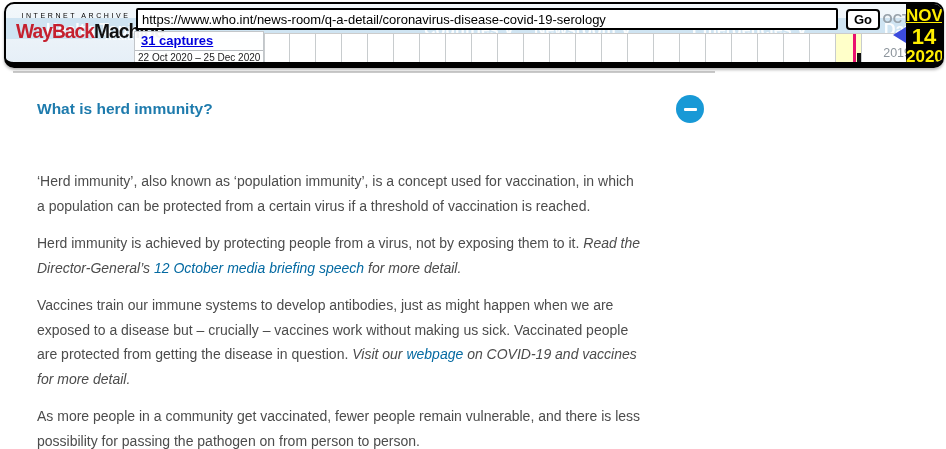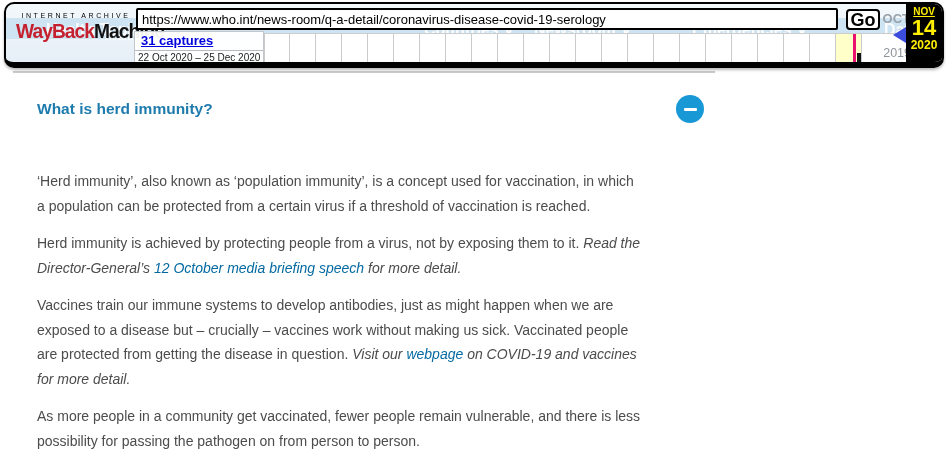--- a/index.html
+++ b/index.html
@@ -22,21 +22,21 @@
                margin:3px 0 1px 2px; white-space:nowrap; }
   .brand .logo { font-size:20px; font-weight:bold; letter-spacing:-1px;
                  transform:scaleX(.96); transform-origin:left; white-space:nowrap; }
   .logo-red { color:#c5202e; } .logo-black { color:#111; }
 
   .url-input { position:absolute; left:130px; top:4px; width:702px; height:22px;
                border:2px solid #000; border-radius:2px; background:#fff;
                font-family:"Liberation Sans", sans-serif; font-size:13px; padding:0 4px; color:#000; }
   .go-btn { position:absolute; left:840px; top:5px; width:34px; height:21px;
             border:2px solid #000; border-radius:4px; background:#fff;
-            font-family:"Liberation Sans", sans-serif; font-size:18px; font-weight:600; line-height:16px; }
+            font-family:"Liberation Sans", sans-serif; font-size:13px; font-weight:600; line-height:16px; }
   .prev-month { position:absolute; left:872px; top:7px; width:32px; text-align:right;
                 font-size:13px; font-weight:600; color:#98a2aa; }
 
   .captures-box { position:absolute; left:128px; top:27px; width:130px;
                   background:rgba(255,255,255,.95); border:1px solid #c2c6ca; }
   .captures-link { display:block; font-size:13px; font-weight:bold; color:#0000dd;
                    text-decoration:underline; padding:1px 6px 2px; }
   .captures-range { border-top:1px solid #b7bbbf; font-size:10px; color:#222;
                     padding:1px 2px 2px 3px; white-space:nowrap; }
 
@@ -48,23 +48,23 @@
   .tl-marker { position:absolute; right:5px; top:0; bottom:0; width:3px; }
   .tl-blackbar { position:absolute; right:0; bottom:0; width:4px; height:10px; background:#111; }
   .tl-year { position:absolute; right:3px; bottom:3px; font-size:12.5px; color:#8d959c; }
 
   .prev-arrow { position:absolute; left:887px; top:23px; width:0; height:0;
                 border-top:8px solid transparent; border-bottom:8px solid transparent;
                 border-right:13px solid #3c4cdd; }
 
   .date-panel { position:absolute; right:0; top:0; bottom:0; width:36px; background:#000;
                 color:#ffee00; text-align:center; font-weight:bold; }
-  .date-panel .m { font-size:10px; margin-top:2px;text-decoration:underline; }
+  .date-panel .m { font-size:17px; margin-top:2px;text-decoration:underline; }
   .date-panel .d { font-size:22px; line-height:21px;text-align:center; }
-  .date-panel .y { font-size:12px; }
+  .date-panel .y { font-size:17px; }
 
   
   .divider { margin:3px 0 0 13px; width:702px; height:2px; background:#cbcbcb; }
   .qa-header { position:relative; margin-top:22px; height:28px; }
   .qa-header h2 { margin-left:37px; font-size:15.5px; font-weight:bold; color:#1e7bad; line-height:28px; }
   .collapse-btn { position:absolute; left:676px; top:0; width:28px; height:28px; border:none;
                   border-radius:50%; background:#1899d6; cursor:pointer; }
   .minus { display:block; width:13px; height:3px; background:#fff; margin:0 auto; border-radius:1px; }
 
   .content p { margin:13px 0 0 37px; width:606px; font-size:14px; line-height:24.5px; color:#4c4c4c; }

